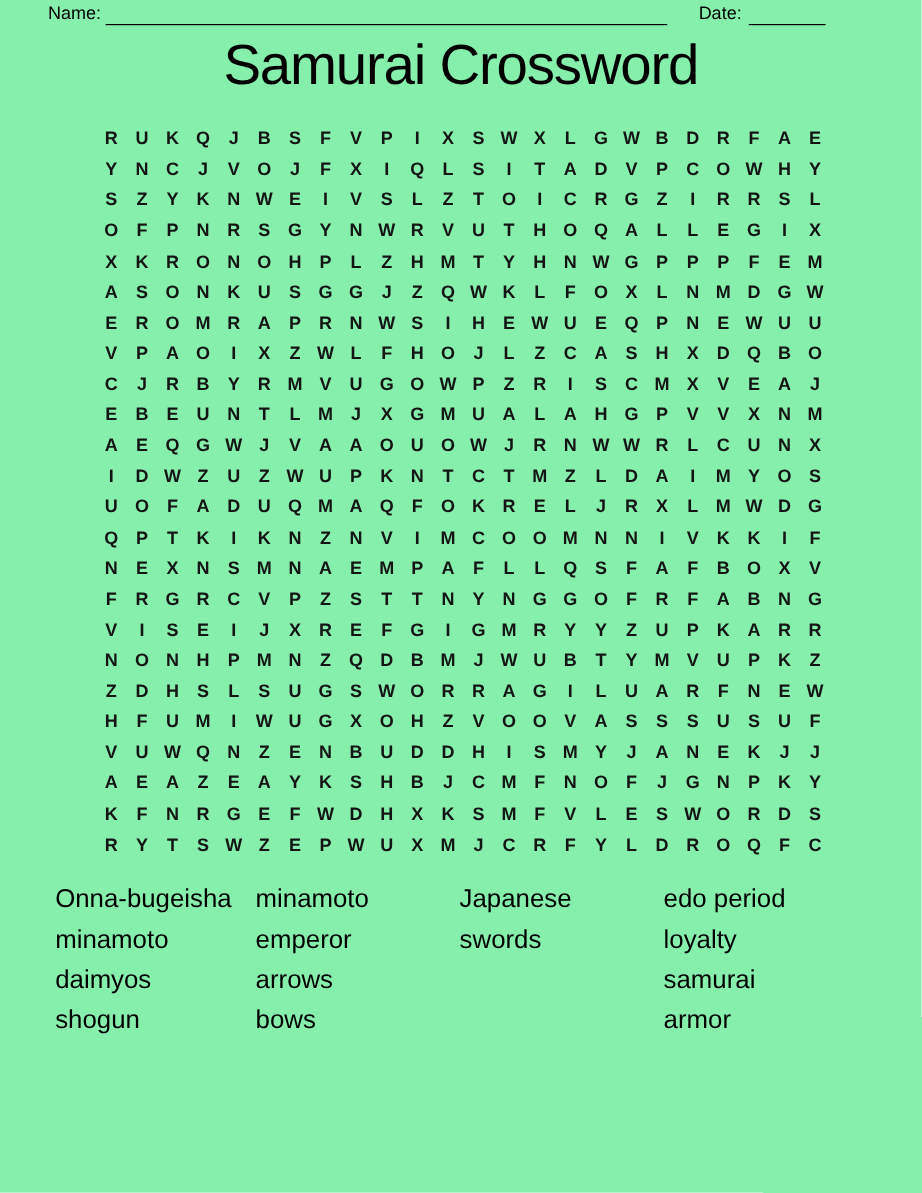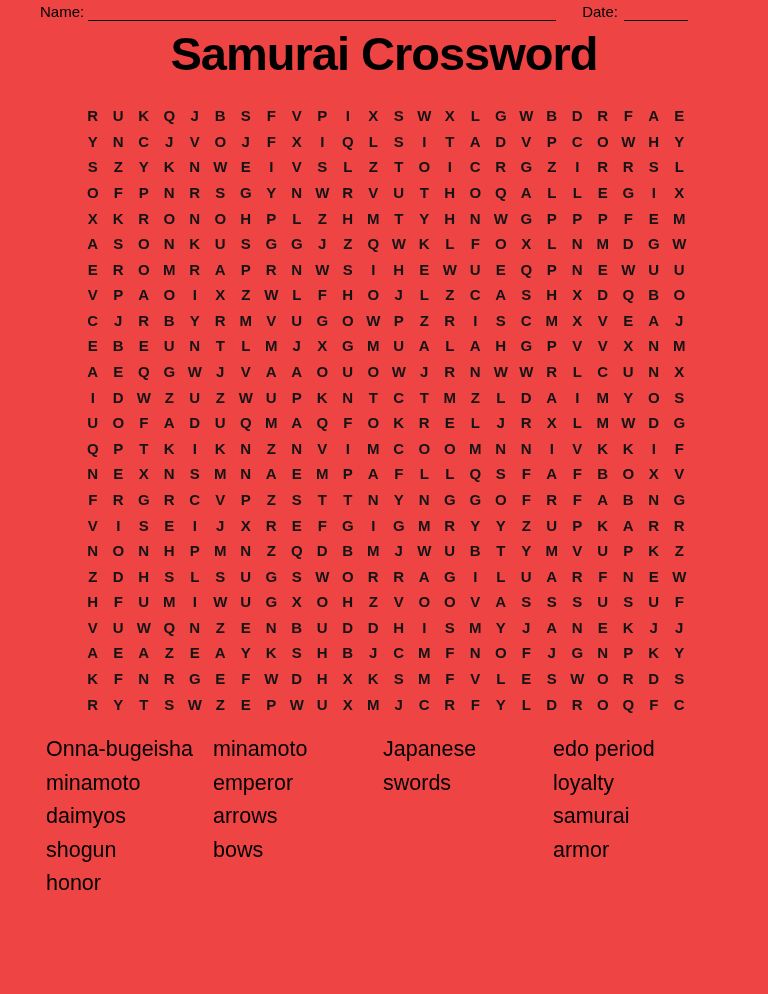--- a/index.html
+++ b/index.html
@@ -4,21 +4,21 @@
 <style>
   html, body {
     margin: 0;
     padding: 0;
     background: #ffffff;
   }
   .page {
     position: relative;
     width: 768px;
     height: 994px;
-    background: #ef4444;
+    background: #86efac;
     font-family: "Liberation Sans", sans-serif;
     color: #000000;
     overflow: hidden;
   }
   
   .topbar {
     position: absolute;
     left: 40px;
     top: 2px;
     width: 660px;
@@ -39,21 +39,21 @@
   .date-line { width: 64px; margin-left: 6px; }
   
   .title {
     position: absolute;
     left: 0;
     right: 0;
     top: 26px;
     margin: 0;
     text-align: center;
     font-size: 47px;
-    font-weight: 700;
+    font-weight: 400;
     letter-spacing: -1px;
     font-family: "Liberation Sans", sans-serif;
   }
   
   .grid {
     position: absolute;
     left: 80px;
     top: 103px;
     display: grid;
     grid-template-columns: repeat(24, 25.5px);
@@ -676,21 +676,20 @@
       <span class="cell">F</span>
       <span class="cell">C</span>
     </div>
 
   <div class="words" id="words">
       <div class="word-col">
         <div class="word">Onna-bugeisha</div>
         <div class="word">minamoto</div>
         <div class="word">daimyos</div>
         <div class="word">shogun</div>
-        <div class="word">honor</div>
       </div>
       <div class="word-col">
         <div class="word">minamoto</div>
         <div class="word">emperor</div>
         <div class="word">arrows</div>
         <div class="word">bows</div>
       </div>
       <div class="word-col">
         <div class="word">Japanese</div>
         <div class="word">swords</div>

